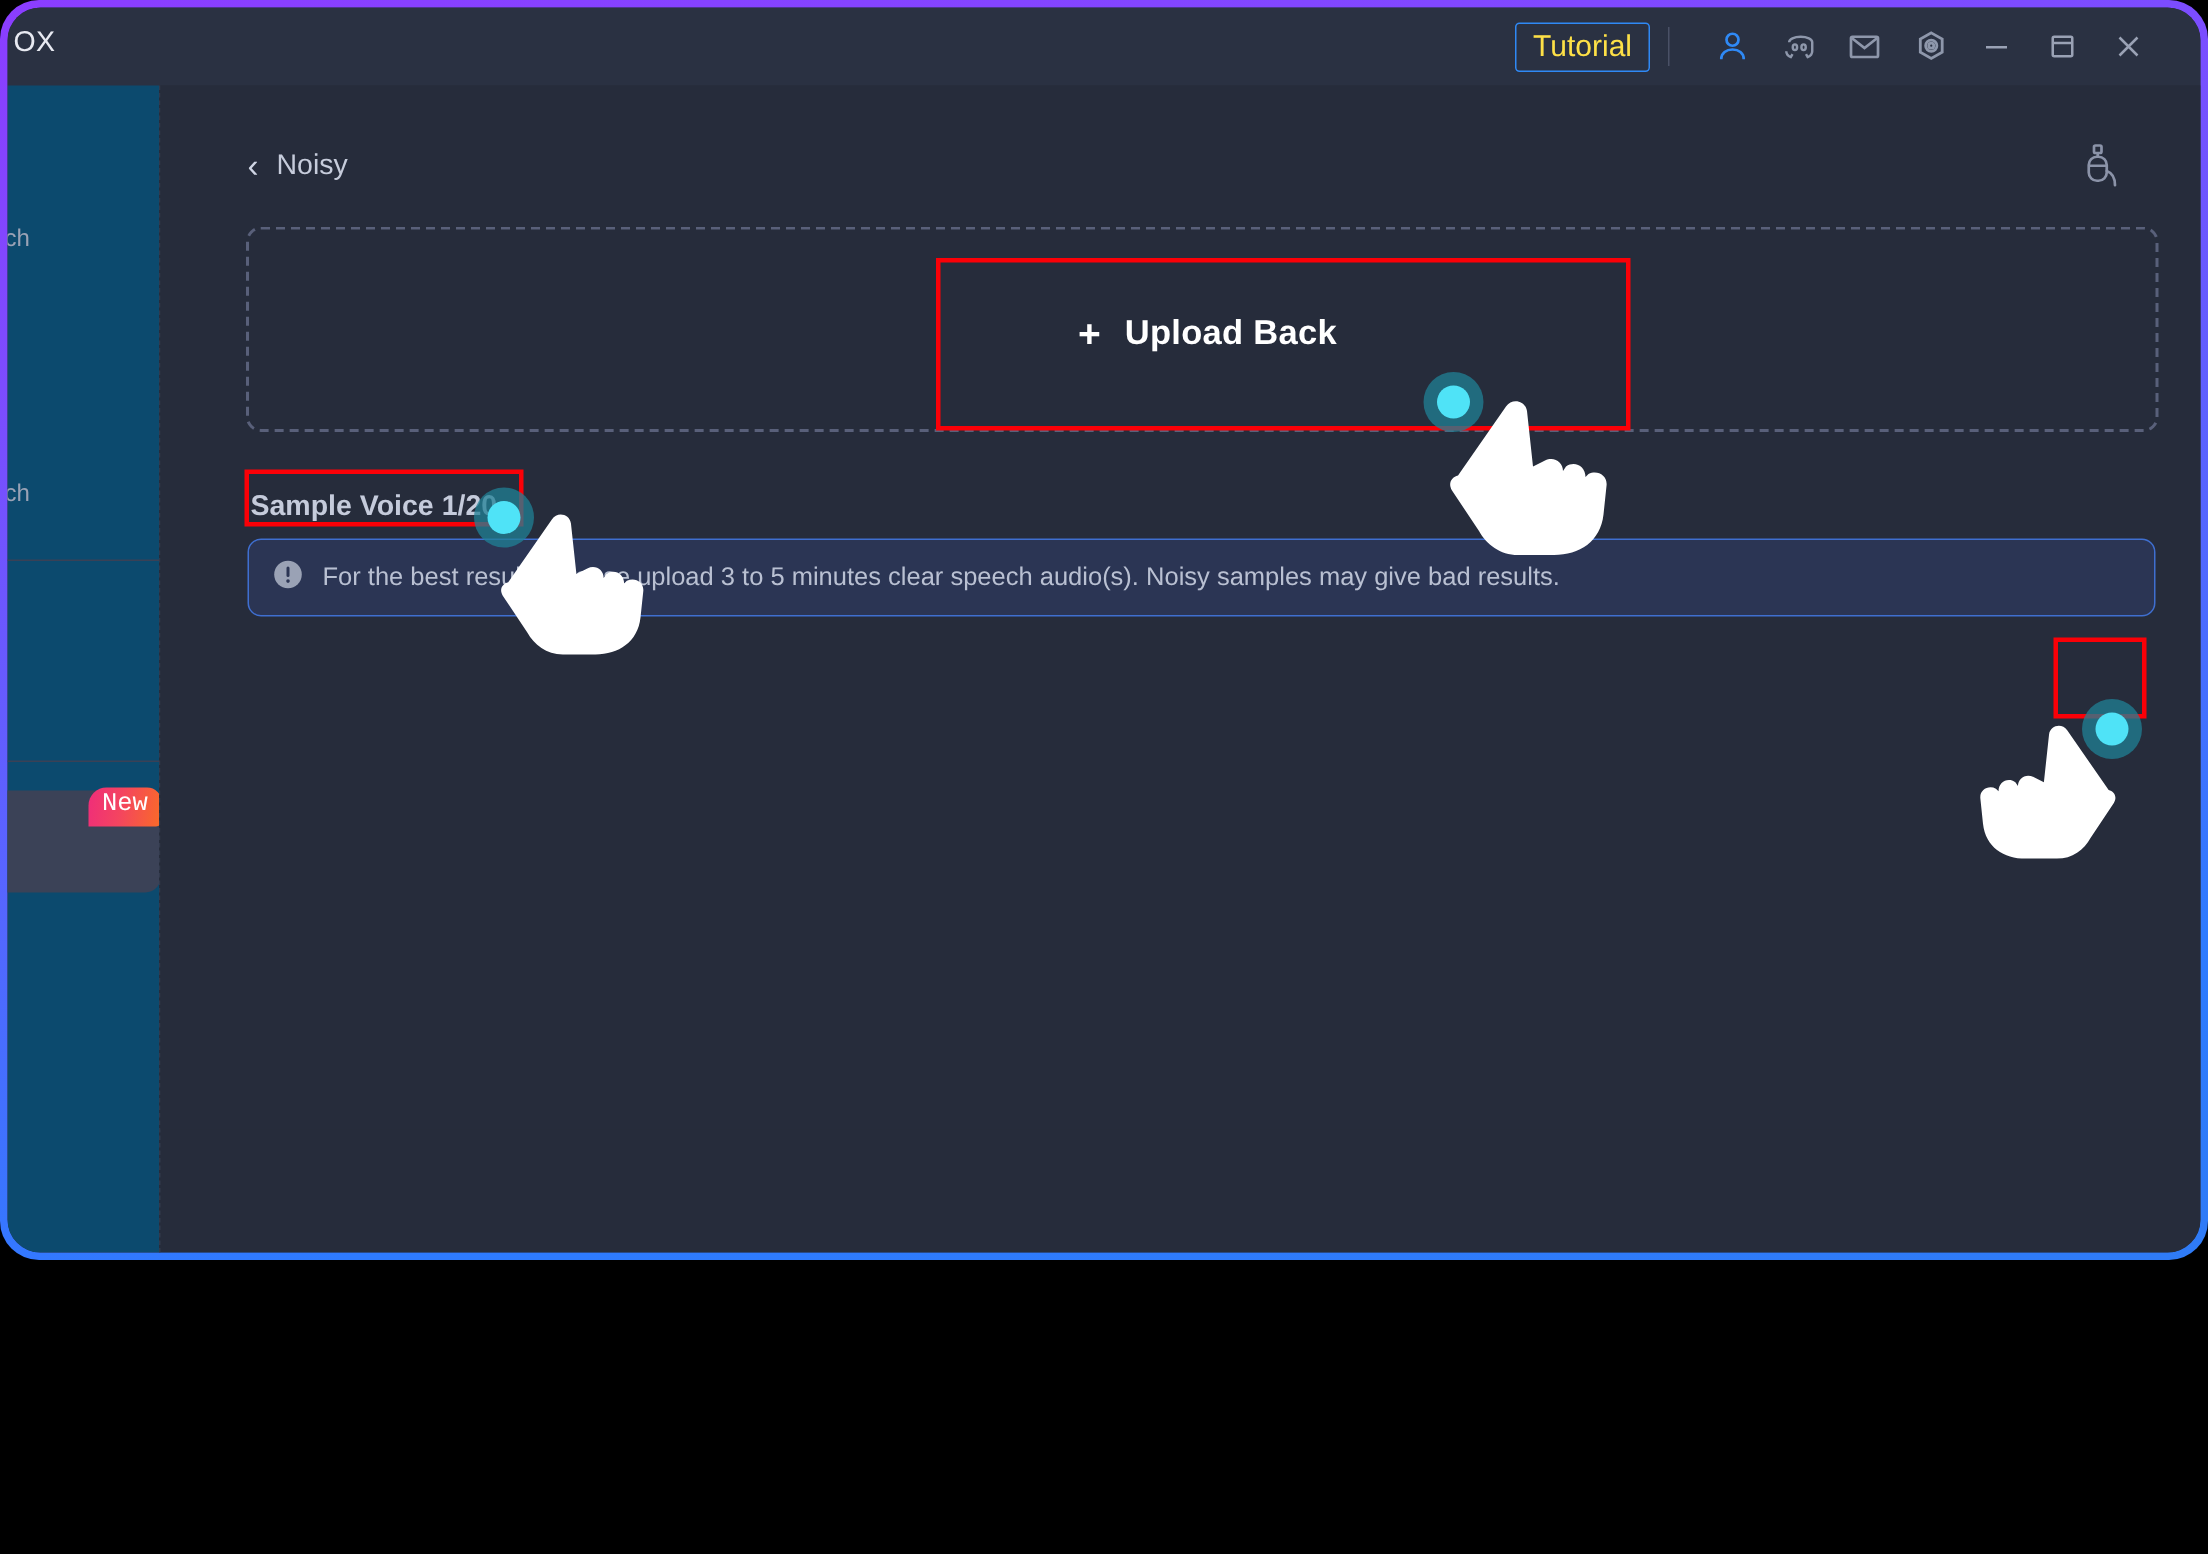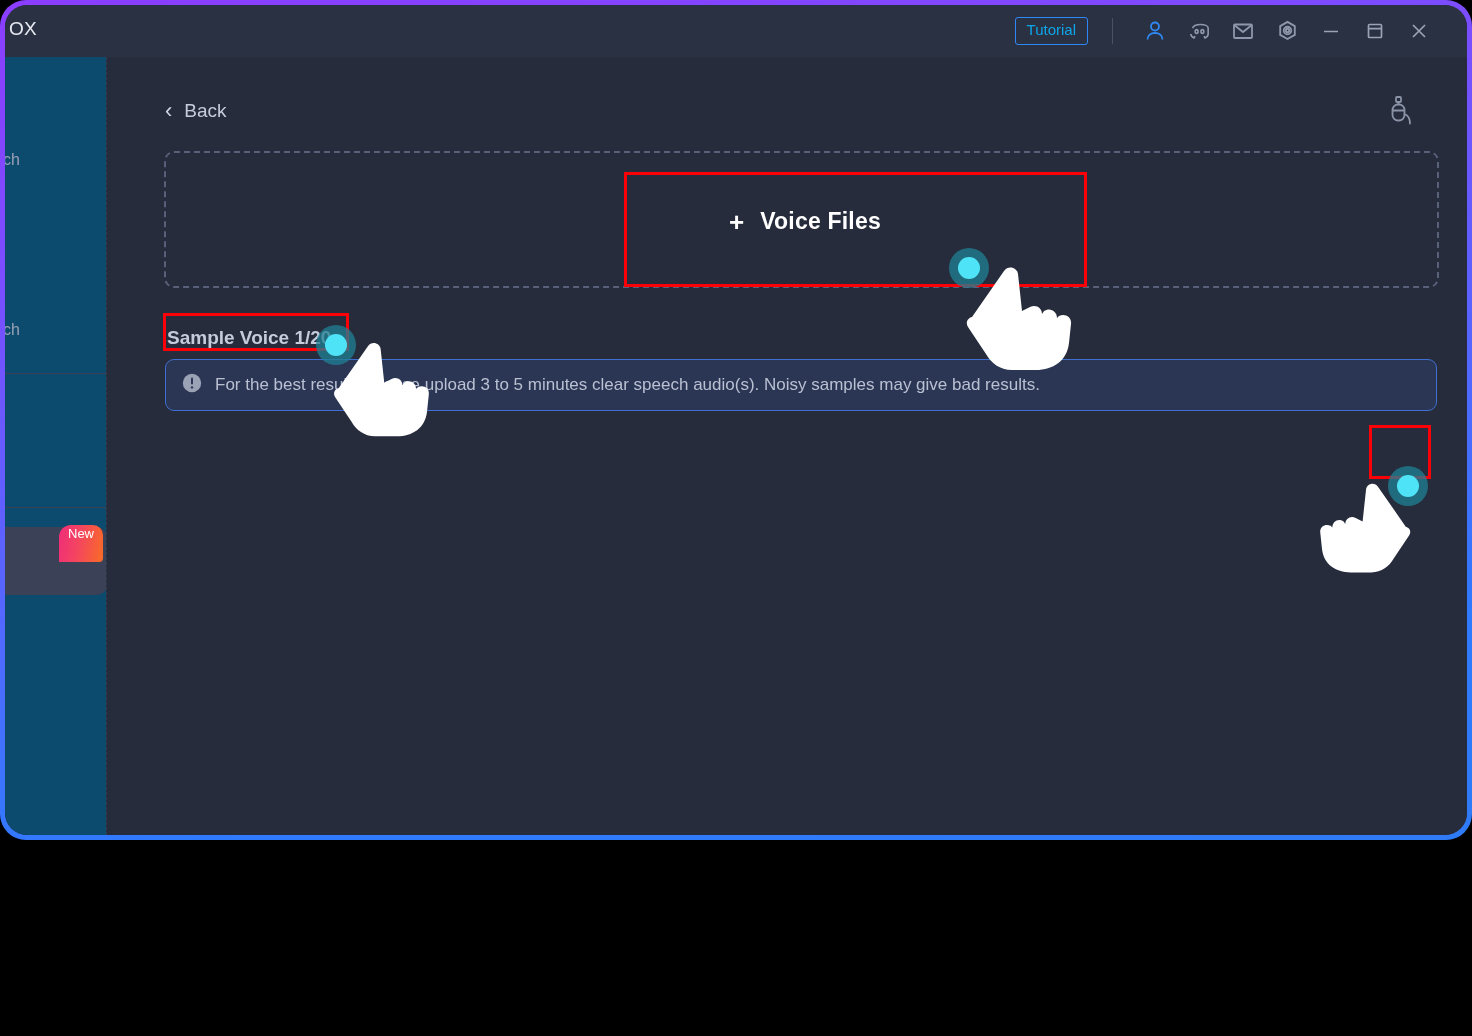--- a/index.html
+++ b/index.html
@@ -58,26 +58,26 @@
     position: absolute;
     right: 26px;
     top: 0;
     height: 52px;
     display: flex;
     align-items: center;
     gap: 0px;
   }
   .tutorial-btn {
     border: 1px solid #2f89f5;
-    color: #0ea5e9;
-    font-size: 15px;
+    color: #fde047;
+    font-size: 20px;
     padding: 4px 11px 5px;
     border-radius: 3px;
     background: transparent;
-    margin-right: 24px;
+    margin-right: 12px;
     line-height: 1.1;
     cursor: pointer;
   }
   .tb-sep {
     width: 1px;
     height: 26px;
     background: #4a5166;
     margin-right: 20px;
   }
   .tb-icon {
@@ -118,28 +118,29 @@
     top: 470px;
     width: 172px;
     height: 68px;
     background: #3b4257;
     border-radius: 10px;
   }
   .sb-new-badge {
     position: absolute;
     left: 54px;
     top: 468px;
-    padding: 2px 9px 20px;
-    font-size: 13px;
+    padding: 2px 9px 4px;
+    font-size: 17px;
     color: #ffffff;
     background: linear-gradient(100deg, #ef2d7a 0%, #f4455f 45%, #f96c26 100%);
     border-top-left-radius: 12px;
     border-bottom-right-radius: 4px;
     border-top-right-radius: 10px;
     line-height: 1.15;
+    font-family: Liberation Mono, monospace;
   }
 
   
   .content {
     position: absolute;
     left: 101px;
     top: 52px;
     right: 0;
     bottom: 0;
     background: #262c3b;
@@ -426,37 +427,37 @@
       </div>
       <div class="sb-new-badge">New</div>
     </div>
 
     <div class="content">
       <div class="page-body">
 
         <div class="topbar">
           <div class="back-btn">
             <span class="back-chevron">‹</span>
-            <span class="back-label">Back</span>
+            <span class="back-label">Noisy</span>
           </div>
           <div class="mic-plug">
             <svg width="36" height="38" viewBox="0 0 36 38" fill="none" stroke="#8b93a8" stroke-width="1.8">
               <rect x="11" y="4" width="5" height="5" rx="1"></rect>
               <path d="M13.5 9v2.5"></path>
               <rect x="7.5" y="11.5" width="12" height="16" rx="5.5"></rect>
               <path d="M8 17.5h11"></path>
               <path d="M19.5 21c4 1.5 5.5 5 5.5 9.5" stroke-linecap="round"></path>
             </svg>
           </div>
         </div>
 
         <div class="dropzone">
           <div class="upload-btn">
             <span class="upload-plus">+</span>
-            <span class="upload-text">Voice Files</span>
+            <span class="upload-text">Upload Back</span>
           </div>
         </div>
 
         <div class="sample-heading">Sample Voice 1/20</div>
 
         <div class="info-banner">
           <span>
             <svg width="22" height="22" viewBox="0 0 22 22">
               <circle cx="11" cy="11" r="9.2" fill="#9aa2b5"></circle>
               <rect x="10" y="5.6" width="2" height="7" rx="1" fill="#2b3554"></rect>

